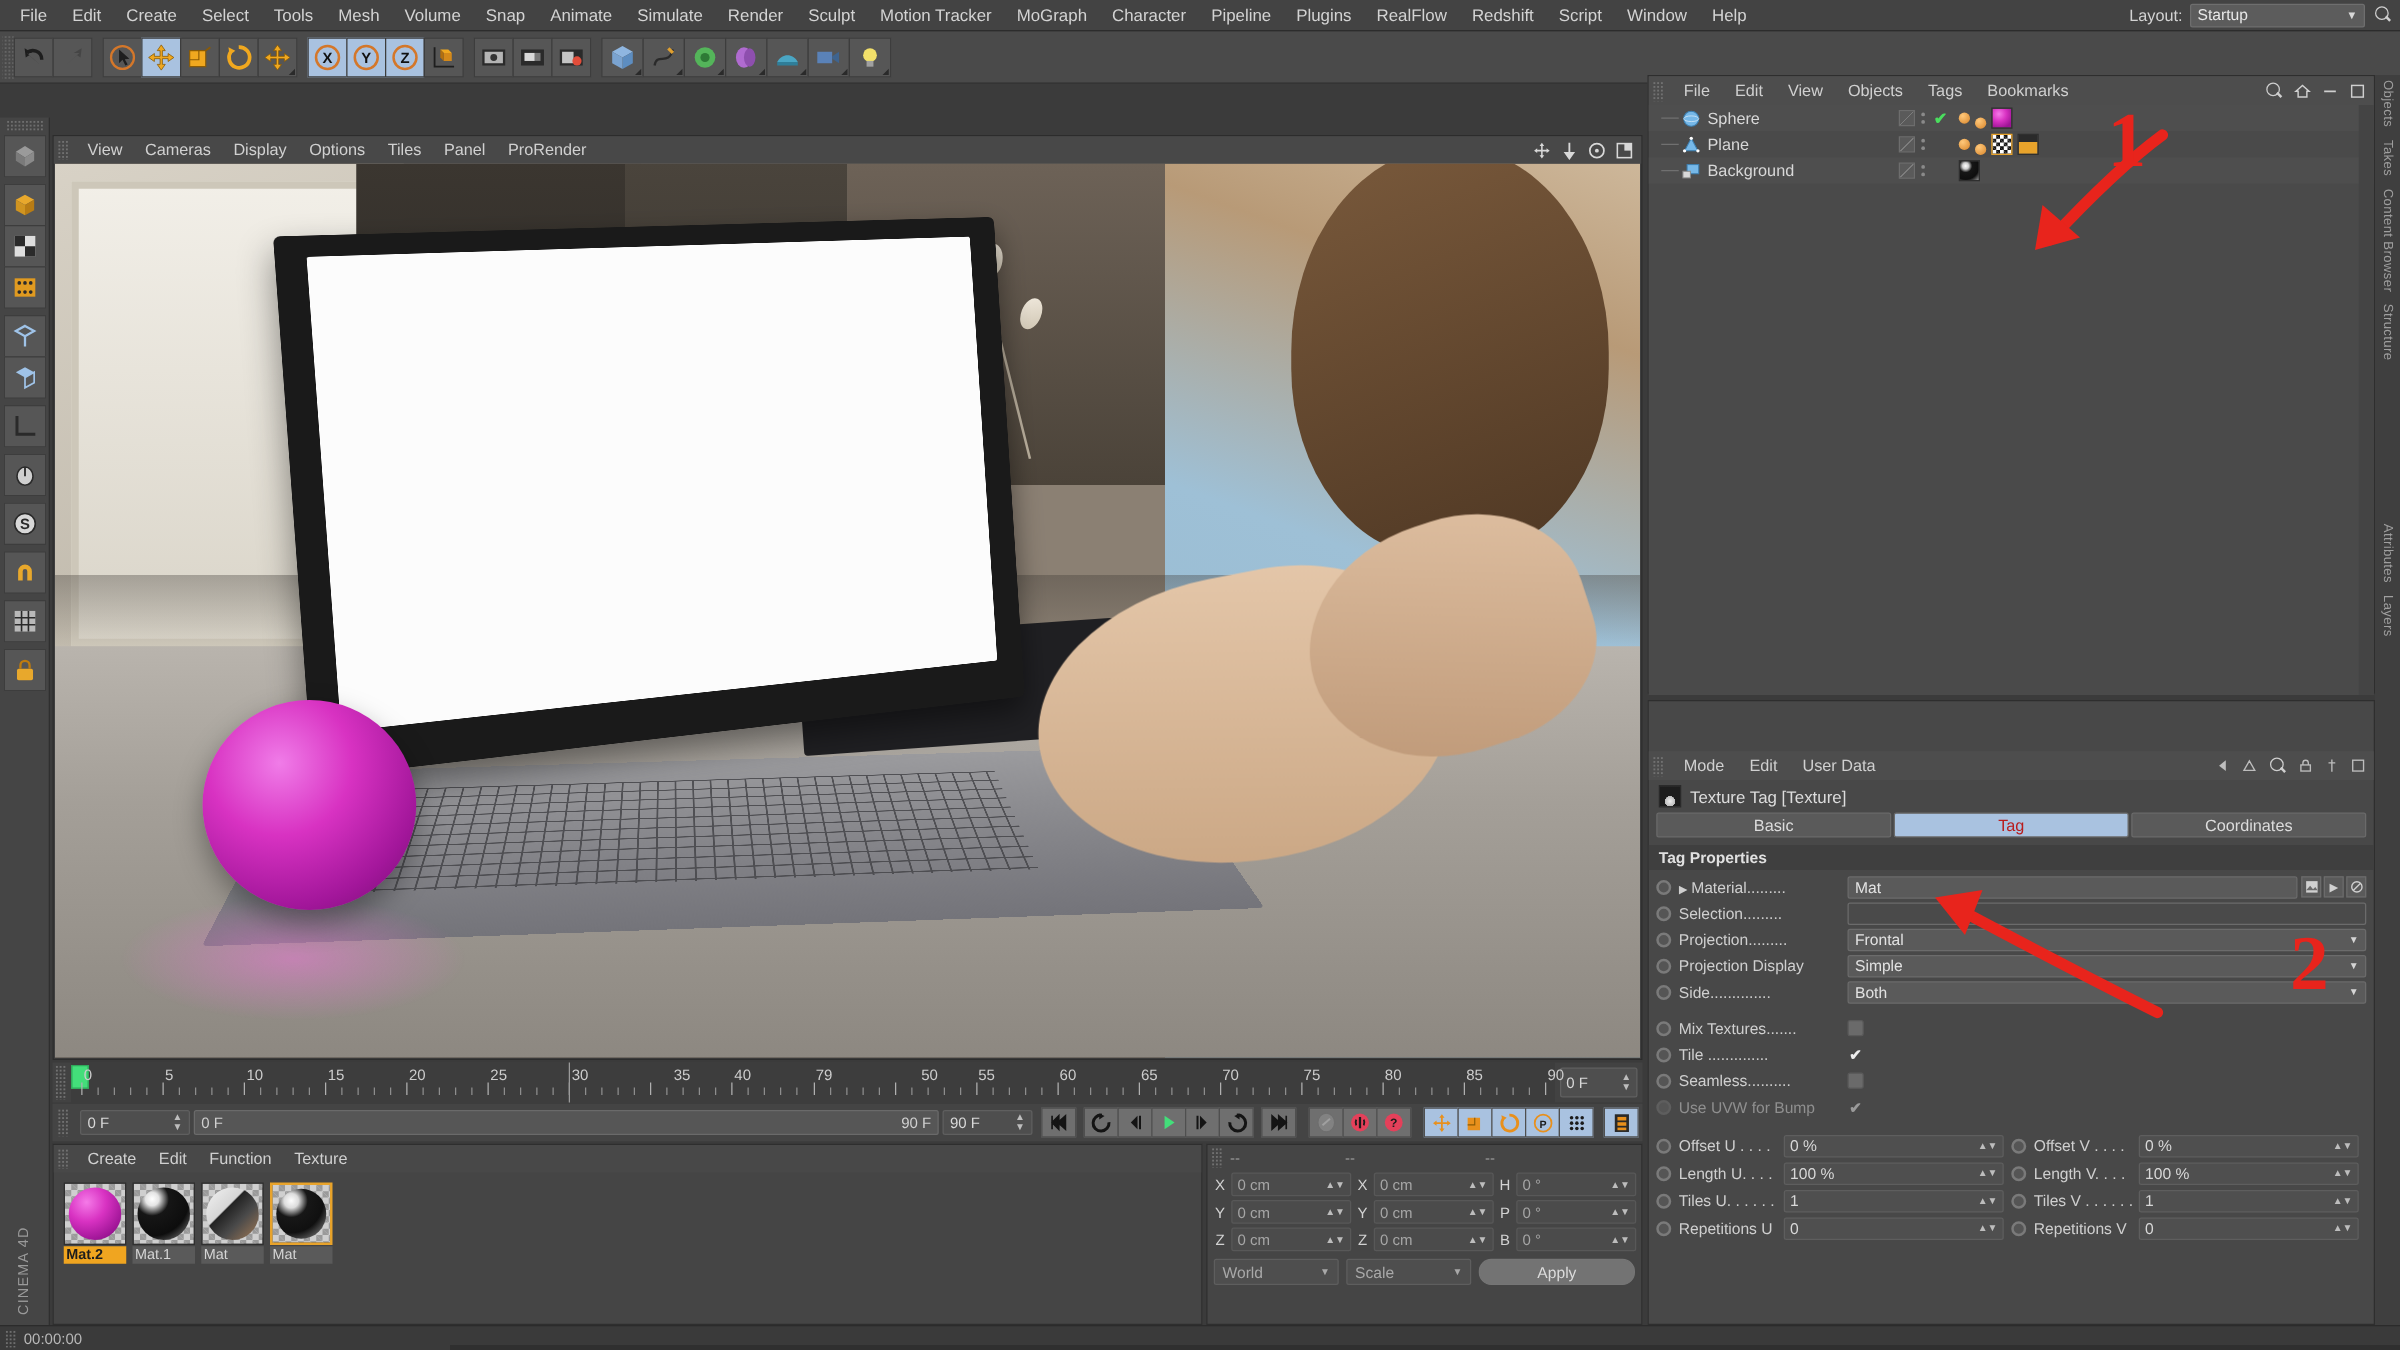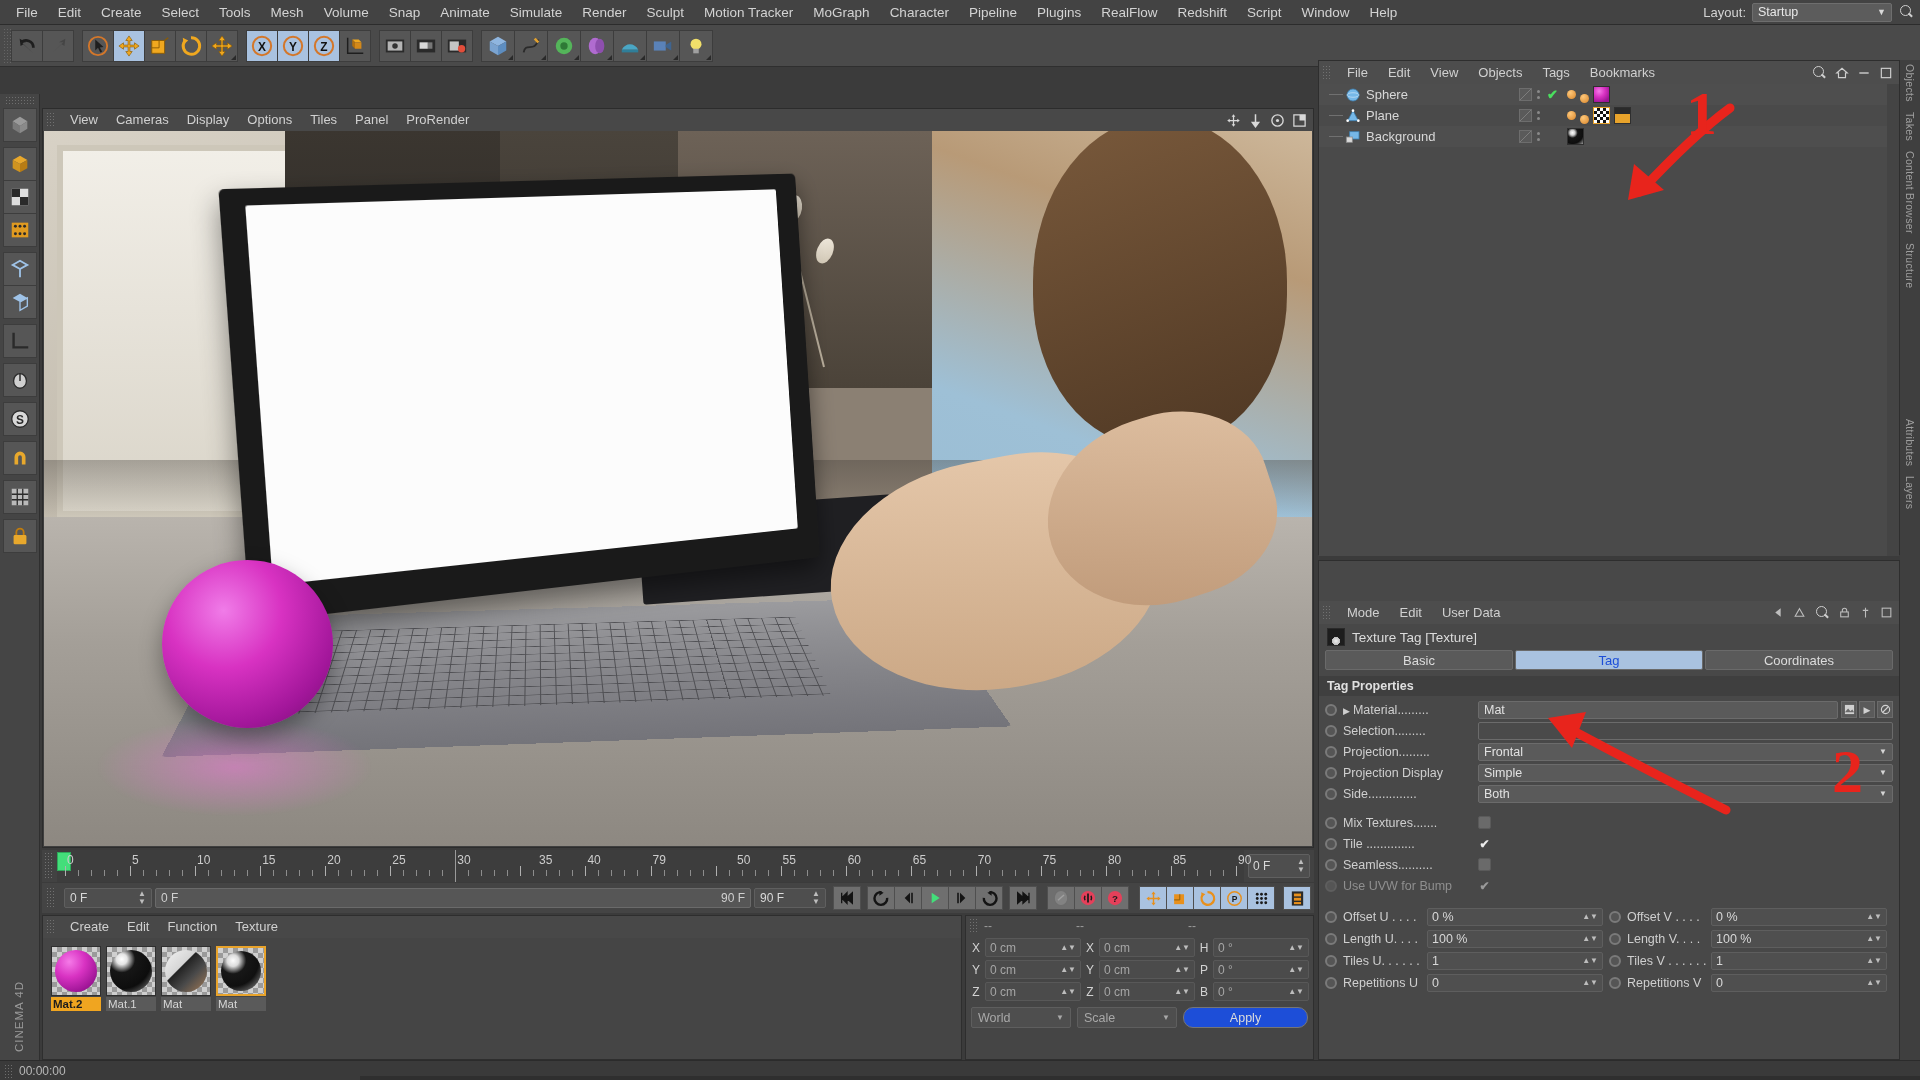--- a/index.html
+++ b/index.html
@@ -298,21 +298,21 @@
   .co-in {
     flex:1; height:19px; background:#4b4b4b; border:1px solid #585858; border-radius:2px;
     display:flex; align-items:center; padding:0 4px; font-size:12px; color:#a6a6a6;
   }
   .co-foot { display:flex; gap:6px; padding:3px 5px; align-items:center; }
   .co-sel {
     width:100px; height:21px; background:#4e4e4e; border:1px solid #5e5e5e; border-radius:2px;
     display:flex; align-items:center; padding:0 6px; font-size:12.5px; color:#a8a8a8;
   }
   .co-apply {
-    flex:1; height:21px; background:#1d4ed8; border:1px solid #757575; border-radius:10px;
+    flex:1; height:21px; background:#737373; border:1px solid #757575; border-radius:10px;
     display:flex; align-items:center; justify-content:center; font-size:12.5px; color:#dcdcdc;
   }
 
   
   .objmgr {
     position:absolute; left:1318px; top:60px; width:582px; height:495px;
     background:#484848; border:1px solid #2e2e2e;
   }
   .om-hdr { height:23px; background:#4d4d4d; display:flex; align-items:center; padding-left:3px; }
   .om-menu { padding:0 10px; font-size:13px; color:#d0d0d0; line-height:23px; }
@@ -360,21 +360,21 @@
     width:18px; height:18px; border:1px solid #2a2a2a;
     background:radial-gradient(circle at 50% 75%, #efefef 0%, #bdbdbd 28%, #1d1d1d 29%, #1d1d1d 100%);
   }
   .am-ttext { font-size:13.5px; color:#dcdcdc; }
   .am-tabs { display:flex; padding:0 6px; gap:2px; }
   .am-tab {
     flex:1; height:20px; background:#5a5a5a; border:1px solid #6a6a6a;
     display:flex; align-items:center; justify-content:center;
     font-size:13px; color:#dcdcdc; border-radius:2px;
   }
-  .am-tab.active { background:#a9c2e0; color:#1d4ed8; }
+  .am-tab.active { background:#a9c2e0; color:#b91c1c; }
   .am-section {
     height:20px; background:#3f3f3f; margin-top:6px; display:flex; align-items:center;
     padding-left:8px; font-size:12.5px; color:#e0e0e0; font-weight:bold;
   }
   .am-rows { padding:4px 6px 0 6px; }
   .arow { display:flex; align-items:center; height:19px; margin-bottom:2px; }
   .radio {
     width:12px; height:12px; border-radius:50%; border:2px solid #7a7a7a;
     background:#555; flex:none; margin-right:6px;
   }

